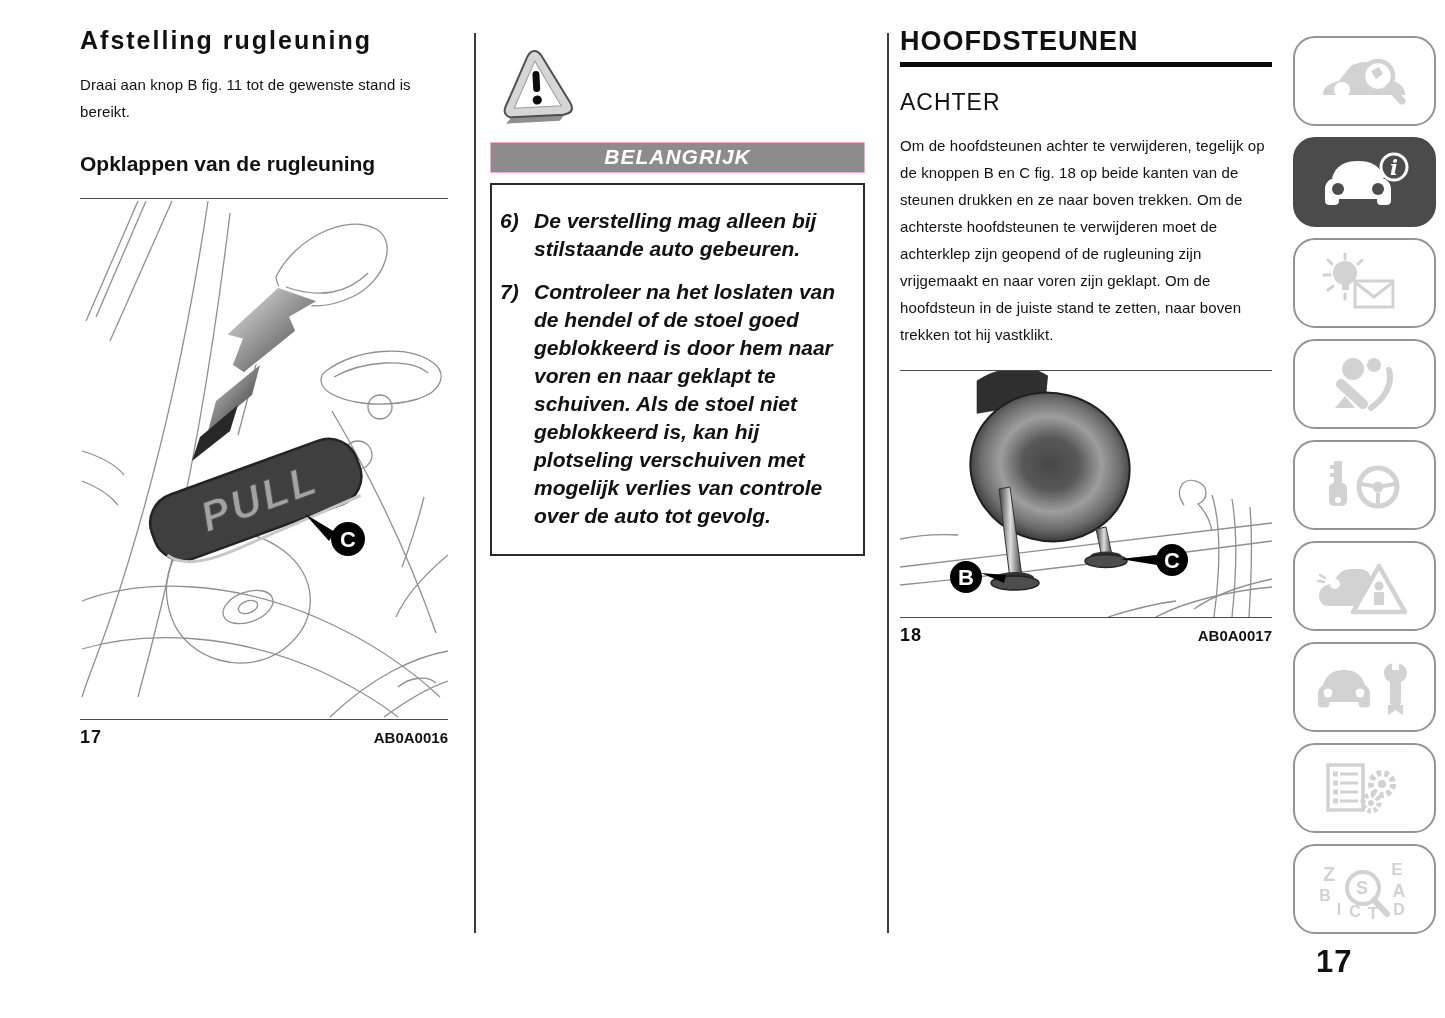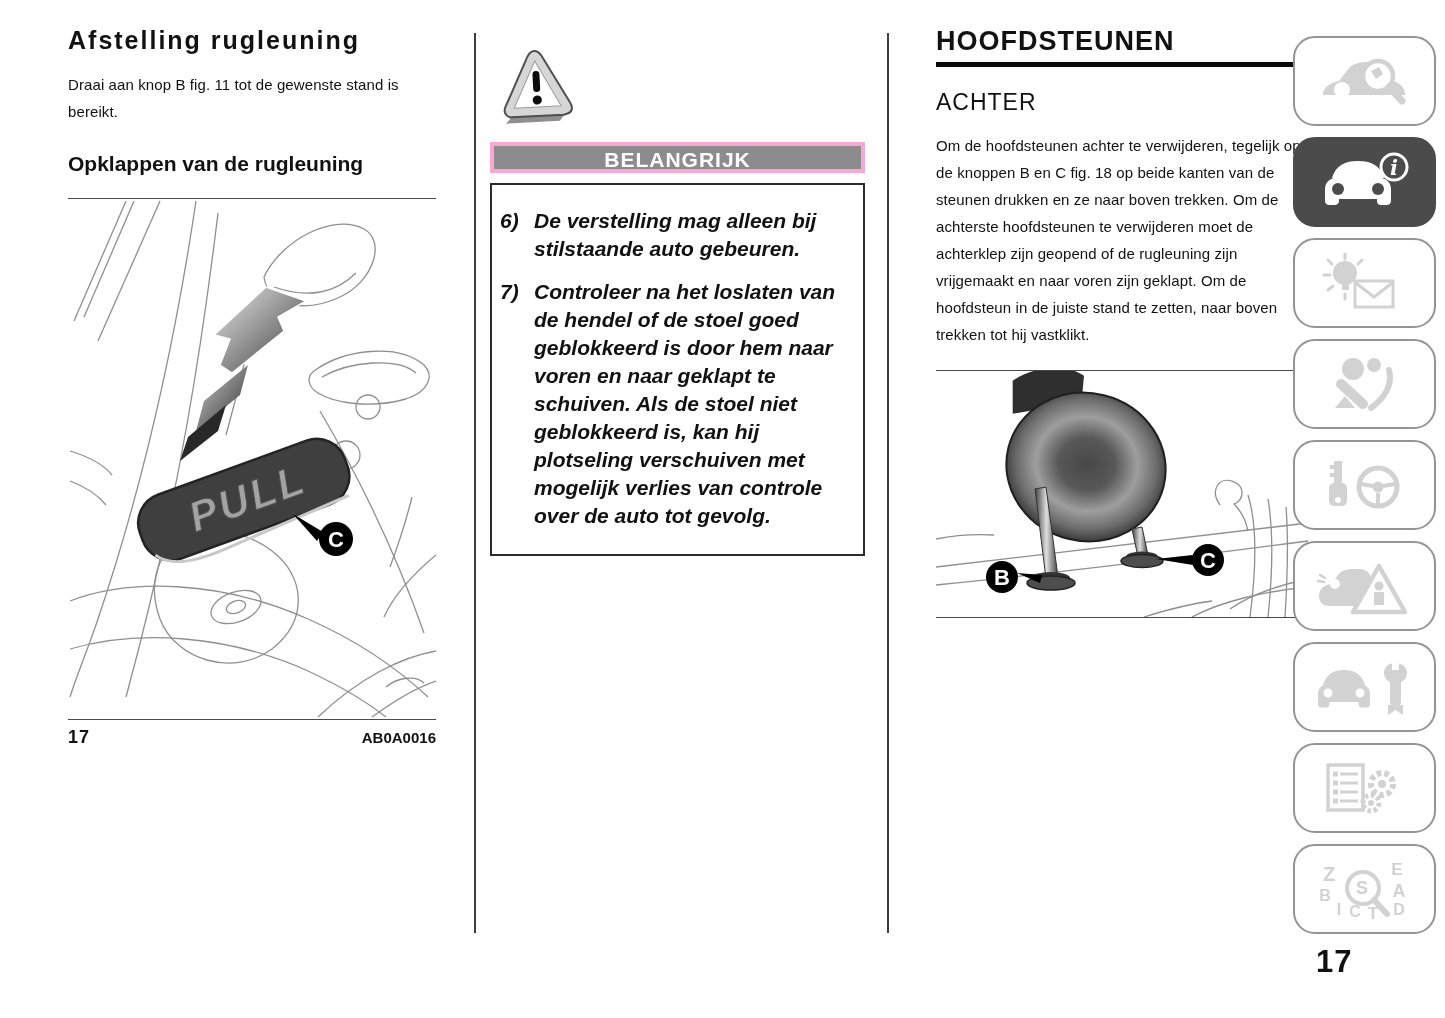--- a/index.html
+++ b/index.html
@@ -2,23 +2,23 @@
 <html><head>
 <meta charset="utf-8">
 <style>
   html,body{margin:0;padding:0;background:#ffffff;}
   .page{
     position:relative;width:1445px;height:1018px;background:#ffffff;
     font-family:"Liberation Sans",sans-serif;color:#111;overflow:hidden;
   }
   
   .col{position:absolute;top:26px;}
-  .col1{left:68px;width:368px;}
+  .col1{left:80px;width:368px;}
   .col2{left:490px;width:375px;}
-  .col3{left:900px;width:372px;margin-left:36px;}
+  .col3{left:900px;width:372px;}
   .vdivider{position:absolute;top:33px;height:900px;width:1.5px;background:#3d3d3d;}
   .vd1{left:474px;} .vd2{left:887px;}
 
   h1.sec-title{margin:0;font-size:25px;font-weight:bold;letter-spacing:2px;}
   h2.sub-title{margin:27px 0 0 0;font-size:21px;font-weight:bold;}
   .col p.body{margin:16px 0 0 0;font-size:15px;line-height:27px;letter-spacing:.1px;}
 
   
   h1.main-title{margin:0;font-size:27px;font-weight:bold;letter-spacing:1px;}
   .title-rule{height:5px;background:#0a0a0a;margin-top:5px;}
@@ -29,22 +29,22 @@
   figure{margin:22px 0 0 0;}
   .fig-art{border-top:1.5px solid #4a4a4a;border-bottom:1.5px solid #4a4a4a;font-size:0;}
   figcaption{display:flex;justify-content:space-between;align-items:baseline;padding-top:7px;}
   .fig-num{font-size:18px;font-weight:bold;letter-spacing:1px;}
   .fig-code{font-size:15px;font-weight:bold;}
   .ln{fill:none;stroke:#8f8f8f;stroke-width:1.3px;}
 
   
   .tri-wrap{margin:20px 0 14px 6px;}
   .banner{
-    box-sizing:border-box;height:31px;background:#8c8c8c;border:4px solid #f9a8d4;
-    color:#fff;font-size:21px;font-weight:bold;letter-spacing:1px;
+    box-sizing:border-box;height:31px;background:#8c8c8c;border:1px solid #f9a8d4;
+    color:#fff;font-size:21px;font-weight:bold;font-style:italic;letter-spacing:1px;
     text-align:center;line-height:27px;
   }
   .warn-box{box-sizing:border-box;border:2px solid #2b2b2b;margin-top:10px;padding:22px 10px 24px 8px;}
   .warn-item{display:flex;font-size:21px;font-weight:bold;font-style:italic;line-height:28px;}
   .warn-item + .warn-item{margin-top:15px;}
   .warn-item .num{flex:0 0 34px;}
   .warn-item .txt{flex:1;}
 
   
   .sidebar{position:absolute;left:1293px;top:36px;width:143px;}
@@ -230,20 +230,24 @@
             <text x="66" y="214" class="callout">B</text>
           </g>
 
           <g>
             <path d="M257,184 L220,188 L257,194 Z" fill="#000"></path>
             <circle cx="272" cy="189" r="16" fill="#000"></circle>
             <text x="272" y="197" class="callout">C</text>
           </g>
         </svg>
       </div>
+      <figcaption>
+        <span class="fig-num">18</span>
+        <span class="fig-code">AB0A0017</span>
+      </figcaption>
     </figure>
   </section>
 
   <nav class="sidebar">
 
     <button class="tab">
       <svg width="100" height="64" viewBox="0 0 100 64">
         <path d="M8,46 C8,38 15,34 24,32 L34,19 C38,14 46,13 54,13 L60,13 C66,13 71,17 73,23 L75,31 C84,33 90,38 90,45 L90,46 Z" fill="currentColor"></path>
         <circle cx="27" cy="41" r="8" fill="var(--hole)"></circle>
         <circle cx="63" cy="27" r="15" fill="var(--hole)" stroke="currentColor" stroke-width="4.5"></circle>

